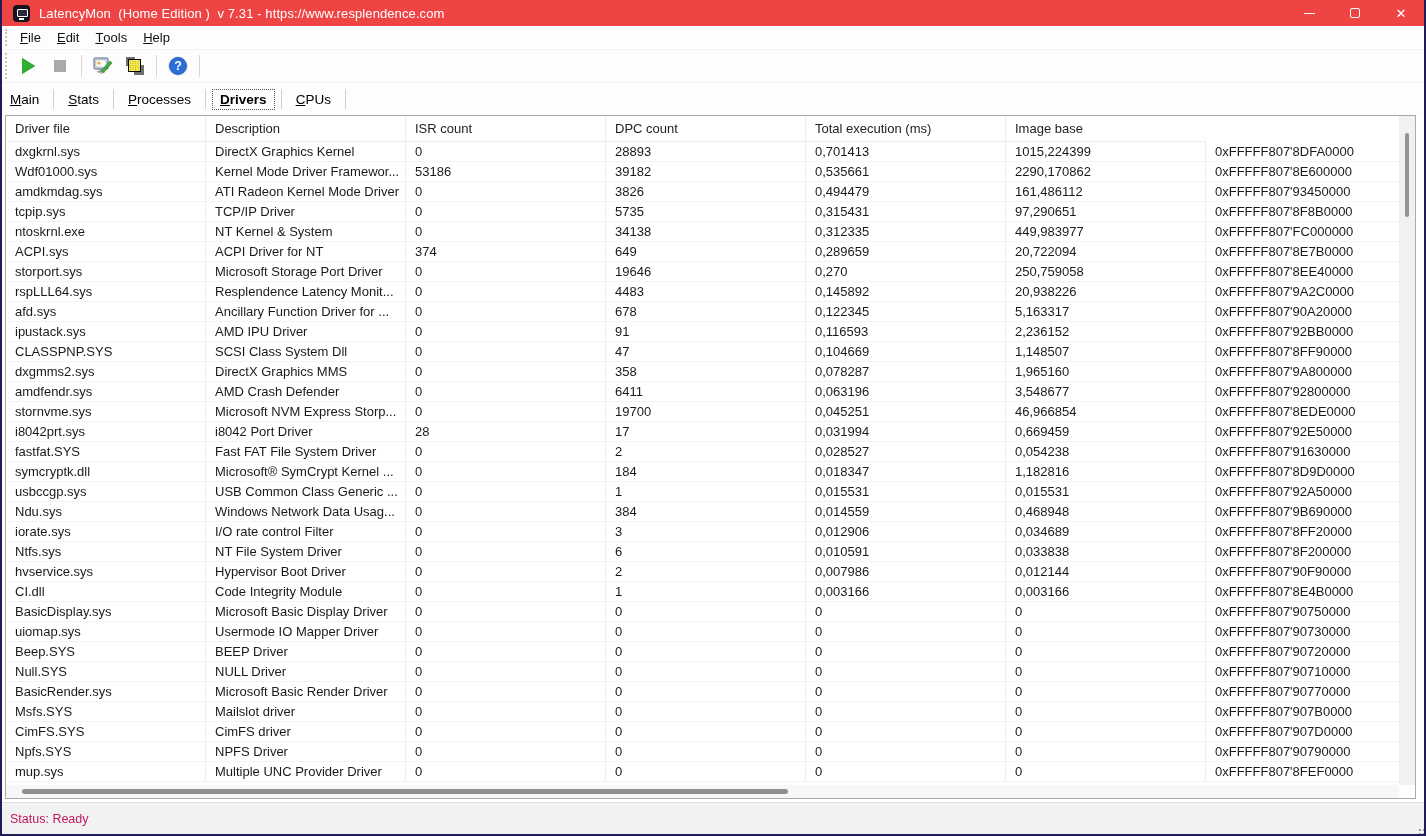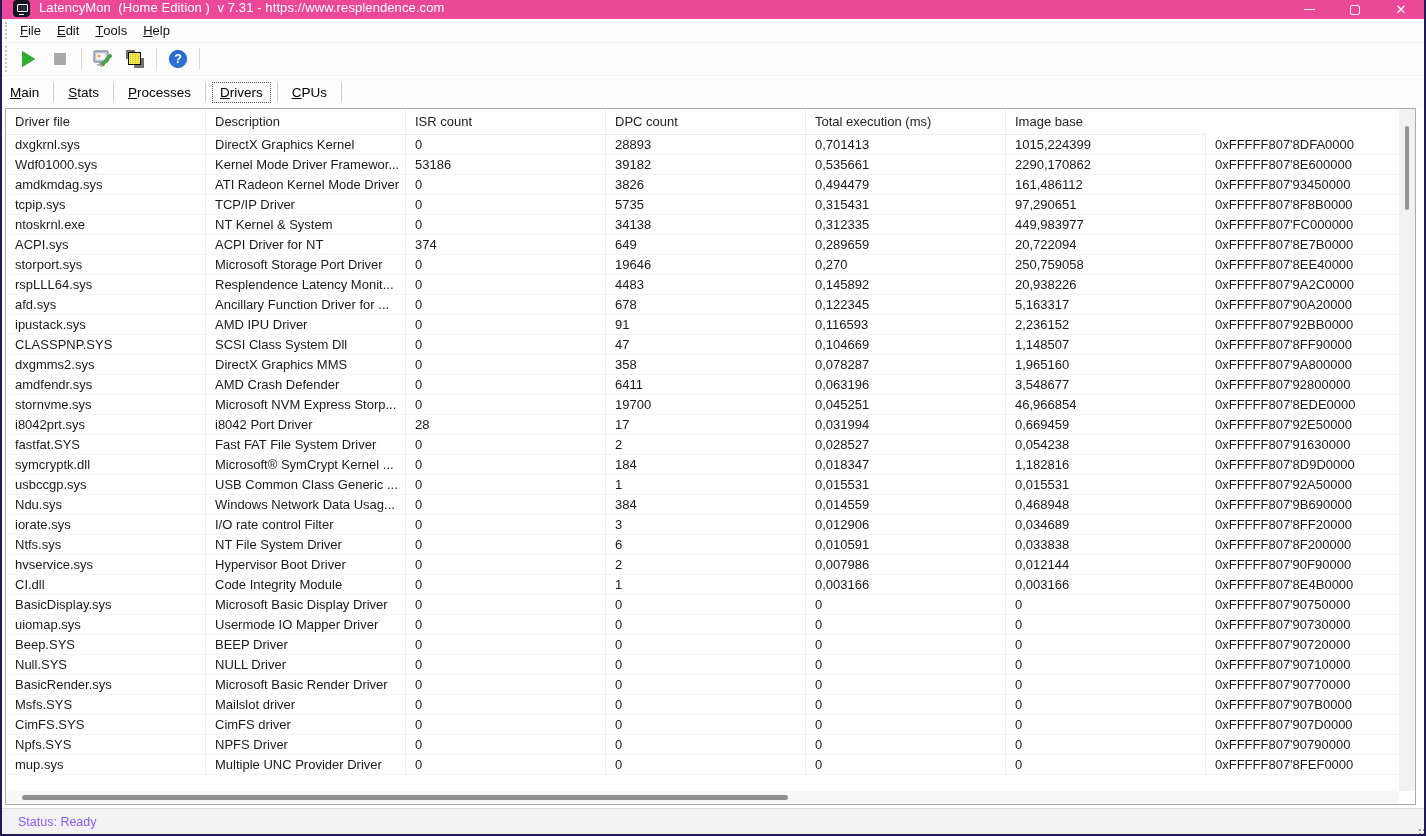--- a/index.html
+++ b/index.html
@@ -11,22 +11,22 @@
     background: #ffffff;
     border-left: 2px solid #201c55;
     border-right: 2px solid #201c55;
     border-bottom: 2px solid #201c55;
     display: flex; flex-direction: column;
     position: relative; overflow: hidden;
   }
 
   
   .titlebar {
-    height: 19px; background: #ec4899; color: #ffffff;
-    display: flex; flex: 0 0 auto;
+    height: 26px; background: #ef4444; color: #ffffff;
+    display: flex; align-items: center; flex: 0 0 auto;
   }
   .app-icon {
     width: 17px; height: 17px; margin-left: 11px; margin-right: 9px;
     background: #15131f; border-radius: 4px; position: relative; flex: 0 0 auto;
   }
   .app-icon::before {
     content:""; position:absolute; left:4px; top:4px; width:9px; height:6px;
     border:1.5px solid #fff; border-radius:1px; background:#2a2740;
   }
   .app-icon::after {
@@ -57,21 +57,21 @@
   .play-glyph { width:0; height:0; border-left: 13px solid #2fae2f; border-top: 8px solid transparent; border-bottom: 8px solid transparent; filter: drop-shadow(0 0 0.5px #1c7a1c); }
   .stop-glyph { width: 12px; height: 12px; background: #a9a9a9; }
 
   
   .tabbar {
     height: 32px; background: #fdfdfd; display: flex; align-items: center;
     flex: 0 0 auto; 
   }
   .tab { font-size: 13.5px; color: #000; padding: 3px 8px; margin-right: 4px; }
   .tab-sep { width: 1px; height: 20px; background: #cfcfcf; margin: 0 6px 0 2px; }
-  .tab.selected { border: 1px dotted #555; padding: 2px 7px; }
+  .tab.selected { border: 1px dotted #555; padding: 2px 7px; font-weight: bold; }
 
   
   .content { flex: 1 1 auto; background: #fff; padding: 0 8px 3px 3px; display: flex; min-height: 0; }
   .table-frame { flex: 1; border: 1px solid #ababab; position: relative; background: #fff; overflow: hidden; }
   .table-inner { position: absolute; inset: 0 16px 13px 0; overflow: hidden; }
 
   .thead-row, .trow {
     display: grid;
     grid-template-columns: 200px 200px 200px 200px 200px 200px minmax(160px, 1fr);
   }
@@ -86,23 +86,23 @@
   .cell:last-child { border-right: none; }
 
   
   .vscroll { position: absolute; top: 0; right: 0; bottom: 13px; width: 16px; background: #f1f1f1; }
   .vthumb { position: absolute; top: 17px; left: 6px; width: 4px; height: 84px; background: #949494; border-radius: 2px; }
   .hscroll { position: absolute; left: 0; right: 16px; bottom: 0; height: 13px; background: #f7f7f7; }
   .hthumb { position: absolute; left: 16px; top: 4px; height: 5px; width: 55%; background: #8f8f8f; border-radius: 3px; }
 
   
   .statusbar {
-    height: 26px; flex: 0 0 auto; background: #f2f2f2;
+    height: 32px; flex: 0 0 auto; background: #f2f2f2;
     border-top: 1px solid #e0e0e0; display: flex; align-items: center;
-    font-size: 12.5px; color: #8b5cf6; padding-left: 16px; position: relative;
+    font-size: 12.5px; color: #be185d; padding-left: 8px; position: relative;
   }
   .resize-grip {
     position: absolute; right: 3px; bottom: 3px; width: 2px; height: 2px; background: #9a9a9a;
     box-shadow: -4px 8px 0 #9a9a9a, 0 8px 0 #9a9a9a, 4px 8px 0 #9a9a9a,
                 0 4px 0 #9a9a9a, 4px 4px 0 #9a9a9a, 4px 0 0 #9a9a9a;
   }
 </style>
 </head>
 <body>
 

